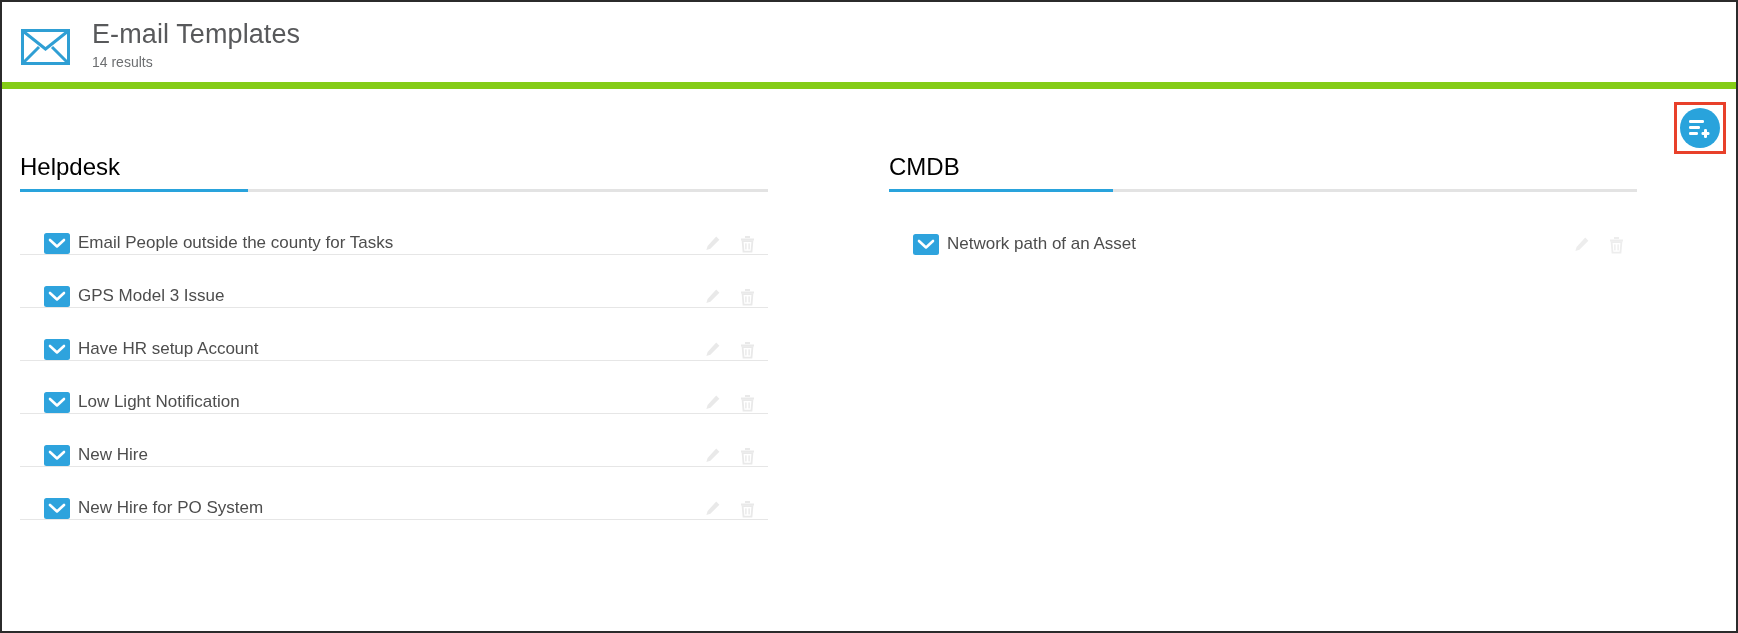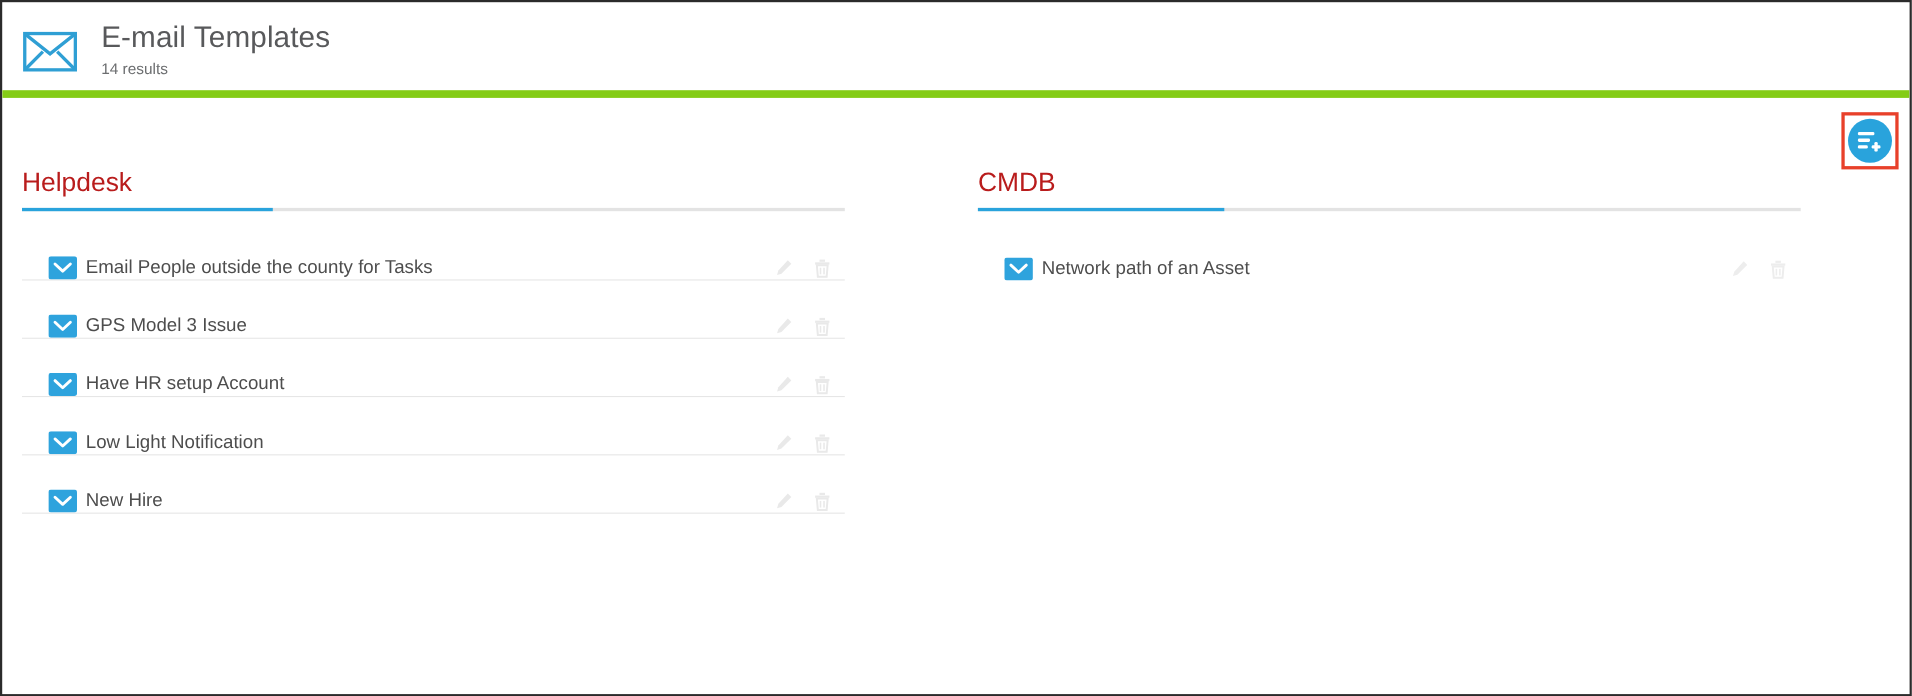--- a/index.html
+++ b/index.html
@@ -90,21 +90,21 @@
   .col.right{ padding-left:18px; }
 
   .sec-head{
     margin-top:62px;
     position:relative;
     height:40px;
   }
   .sec-title{
     font-size:24px;
     line-height:30px;
-    color:#b91c1c;
+    color:#000000;
     font-weight:400;
     display:inline-block;
     white-space:nowrap;
   }
   .sec-rule{
     position:absolute;
     left:0;bottom:0;
     height:3px;
     width:748px;
     background:#e3e3e3;
@@ -328,20 +328,45 @@
                 <rect x="6" y="1" width="5" height="2" fill="#e9e9e9"></rect>
                 <rect x="2" y="3.5" width="13" height="2" fill="#e9e9e9"></rect>
                 <path d="M3.6 6.2 h9.8 l-0.9 10.4 h-8z" fill="none" stroke="#e9e9e9" stroke-width="1.8"></path>
                 <rect x="6.2" y="8.4" width="1.4" height="6" fill="#e9e9e9"></rect>
                 <rect x="9.4" y="8.4" width="1.4" height="6" fill="#e9e9e9"></rect>
               </svg>
             </span>
           </span>
         </div>
 
+        <div class="row">
+          <span class="row-icon">
+            <svg class="row-icon" viewBox="0 0 26 21" xmlns="http://www.w3.org/2000/svg">
+              <rect x="0" y="0" width="26" height="21" rx="2.5" fill="#2ea3dd"></rect>
+              <path d="M6 7 L13 13.5 L20 7" fill="none" stroke="#ffffff" stroke-width="2.6" stroke-linecap="round" stroke-linejoin="round"></path>
+            </svg>
+          </span>
+          <span class="row-label">New Hire for PO System</span>
+          <span class="row-actions">
+            <span class="act">
+              <svg width="17" height="19" viewBox="0 0 17 19" xmlns="http://www.w3.org/2000/svg">
+                <path d="M12.2 1.6 L15.4 4.8 L6.4 13.8 L2.4 15 L3.6 11z" fill="#e9e9e9"></path>
+              </svg>
+            </span>
+            <span class="act">
+              <svg width="17" height="19" viewBox="0 0 17 19" xmlns="http://www.w3.org/2000/svg">
+                <rect x="6" y="1" width="5" height="2" fill="#e9e9e9"></rect>
+                <rect x="2" y="3.5" width="13" height="2" fill="#e9e9e9"></rect>
+                <path d="M3.6 6.2 h9.8 l-0.9 10.4 h-8z" fill="none" stroke="#e9e9e9" stroke-width="1.8"></path>
+                <rect x="6.2" y="8.4" width="1.4" height="6" fill="#e9e9e9"></rect>
+                <rect x="9.4" y="8.4" width="1.4" height="6" fill="#e9e9e9"></rect>
+              </svg>
+            </span>
+          </span>
+        </div>
 
       </div>
     </div>
 
     <div class="col right">
       <div class="sec-head">
         <span class="sec-title">CMDB</span>
         <div class="sec-rule"></div>
         <div class="sec-rule-active" style="width:224px"></div>
       </div>

